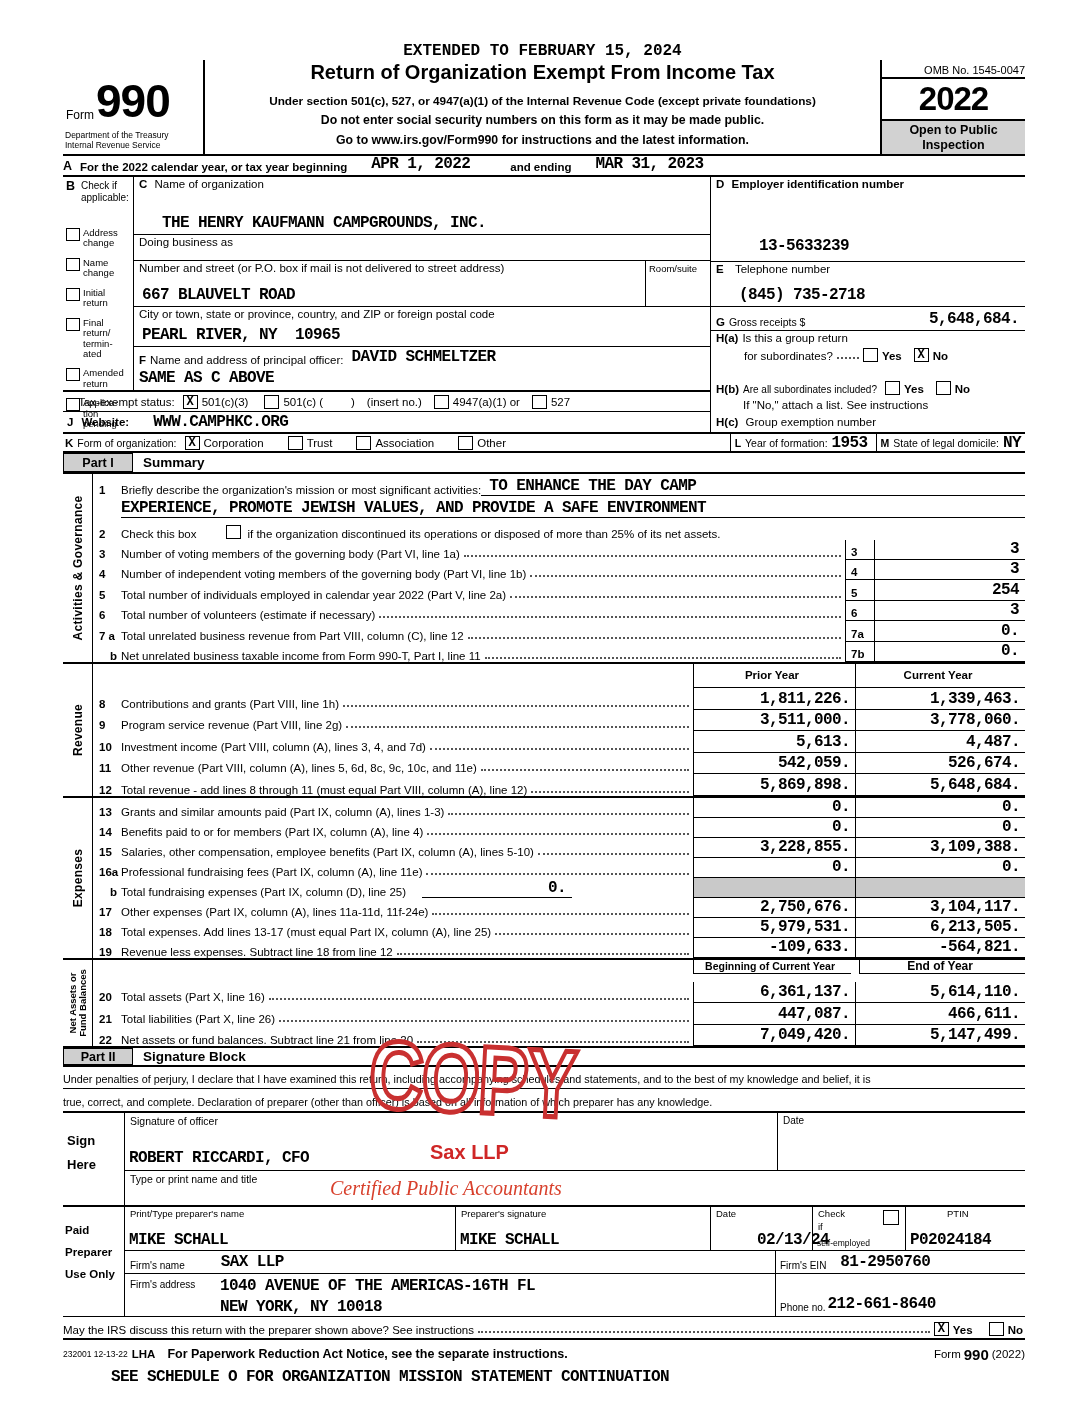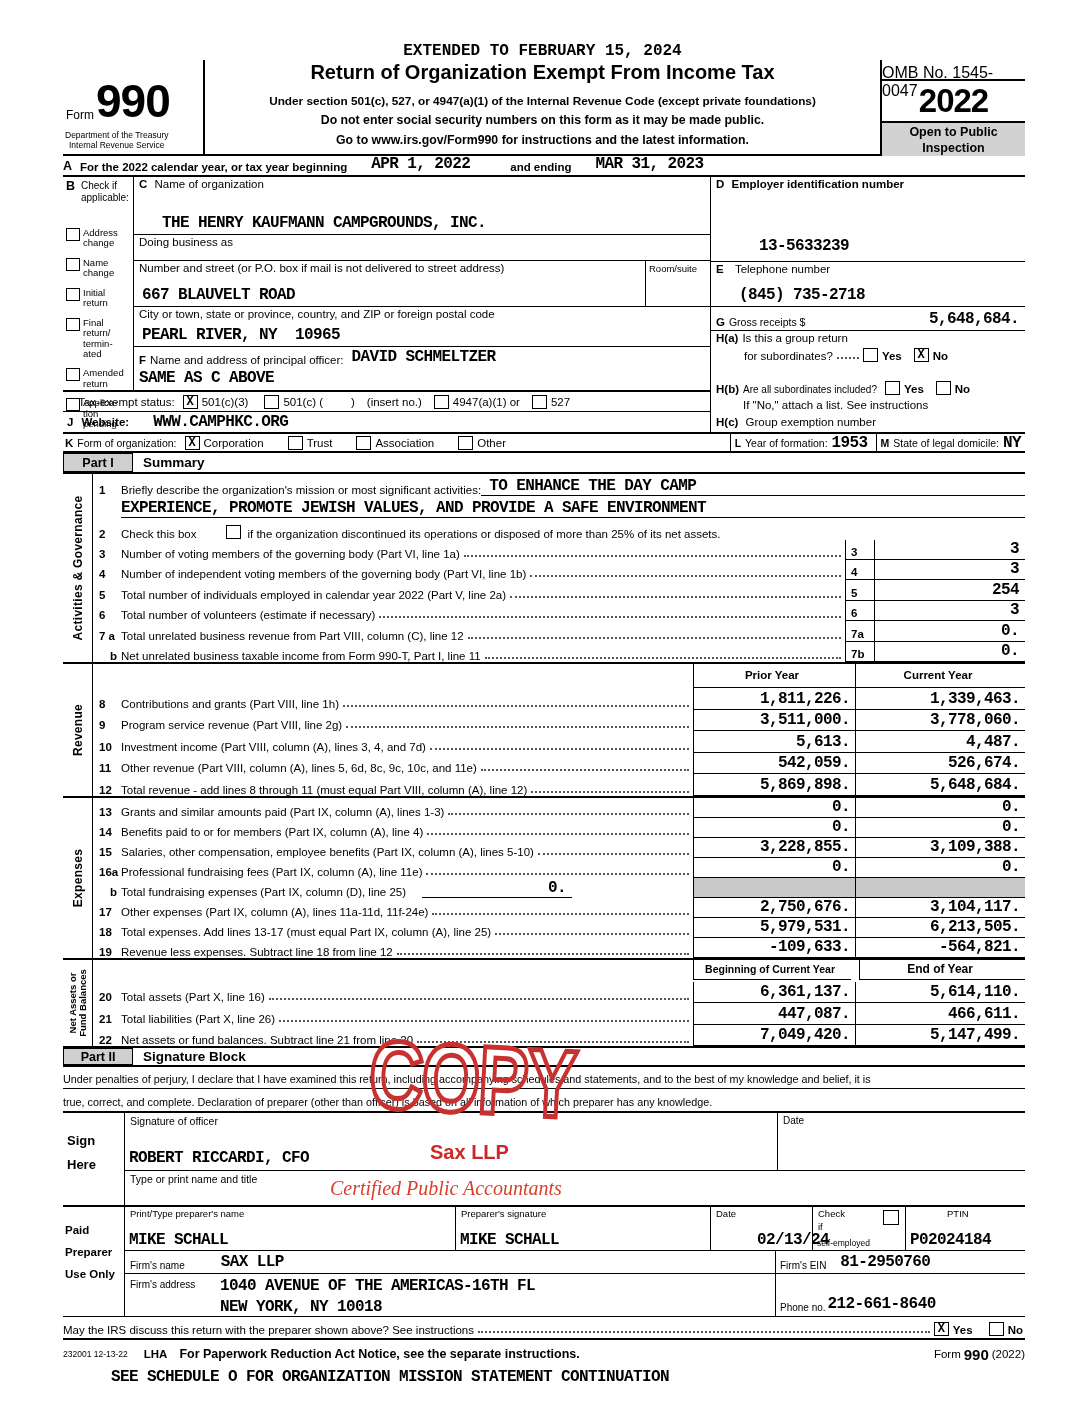--- a/index.html
+++ b/index.html
@@ -14,28 +14,28 @@
         font:700 12px "Liberation Mono",monospace; background:#fff; flex:none; line-height:1; }
   .dots { flex:1; border-bottom:2px dotted #555; margin:0 4px 3px 4px; min-width:8px; }
   .row { display:flex; align-items:flex-end; }
   
   .ext { margin-top:42px; height:18px; padding-left:142px; width:817px; text-align:center;
          font-family:"Liberation Mono","DejaVu Sans Mono",monospace; font-weight:700; font-size:16px; }
   .hdr { display:flex; height:96px; border-bottom:2.5px solid #000; }
   .hleft { width:142px; flex:none; border-right:2px solid #000; position:relative; }
   .hform-word { position:absolute; left:3px; top:48px; font-size:12px; }
   .hform-num { position:absolute; left:33px; top:14px; font-size:46px; font-weight:700; letter-spacing:-1px; }
-  .hdept { position:absolute; left:2px; top:70px; font-size:8.5px; line-height:1.2;text-align:center; }
+  .hdept { position:absolute; left:2px; top:70px; font-size:8.5px; line-height:1.2; }
   .hcenter { flex:1; position:relative; text-align:center; }
   .htitle { position:absolute; left:0; right:0; top:1px; font-size:20px; font-weight:700; }
   .hsub1 { position:absolute; left:0; right:0; top:34px; font-size:11.8px; font-weight:700; }
   .hsub2 { position:absolute; left:0; right:0; top:53px; font-size:12.3px; font-weight:700; }
   .hsub3 { position:absolute; left:0; right:0; top:73px; font-size:12.3px; font-weight:700; }
   .hright { width:145px; flex:none; border-left:2px solid #000; display:flex; flex-direction:column; }
-  .homb { height:21px; border-bottom:2px solid #000; text-align:left; font-size:16px; padding-top:4px; }
+  .homb { height:21px; border-bottom:2px solid #000; text-align:right; font-size:11px; padding-top:4px; }
   .hyear { height:41px; text-align:center; font-size:33px; font-weight:800; letter-spacing:-1px; line-height:40px; }
   .hopen { flex:1; background:#d2d2d2; border-top:2px solid #000; text-align:center; font-size:12.5px; font-weight:700; line-height:1.25; padding-top:2px; }
   
   .rowA { height:21px; border-bottom:2.5px solid #000; display:flex; align-items:flex-end; padding-bottom:2px; }
   
   .bcd { display:flex; height:255px; }
   .bcd-left { width:647px; flex:none; display:flex; flex-direction:column; }
   .bc { display:flex; height:213px; }
   .bcol { width:70px; flex:none; font-size:9.5px; padding:2px 0 0 3px; position:relative; }
   .bitem { display:flex; align-items:flex-start; margin-top:9px; }
@@ -544,21 +544,21 @@
   <div class="sec" style="height:88px;border-top:2.5px solid #000;">
     <div class="strip">
       <span class="vlabel2">
         <span>Net Assets or</span><br>
         <span>Fund Balances</span>
       </span>
     </div>
     <div class="content">
       <div class="mrow" style="height:22px;">
         <span style="flex:1;"></span>
-        <div class="cells" style="height:20px;gap:8px;">
+        <div class="cells" style="height:14px;gap:8px;">
           <div class="cell prior" style="justify-content:center;align-items:center;font-weight:700;font-size:10.5px;">Beginning of Current Year</div>
           <div class="cell cur" style="justify-content:center;align-items:center;font-weight:700;font-size:12px;">End of Year</div>
         </div>
       </div>
       <div class="mrow">
         <span class="mnum">20</span>
         <span class="ml s11">Total assets (Part X, line 16)</span>
           <span class="dots"></span>
         <div class="cells">
           <div class="cell prior mono">6,361,137.</div>
@@ -678,21 +678,21 @@
     <span class="s11">May the IRS discuss this return with the preparer shown above? See instructions</span>
     <span class="dots"></span>
     <span class="cb">X</span>
     <span class="b s11 gap4">Yes</span>
     <span class="cb gap16"></span>
     <span class="b s11 gap4" style="margin-right:2px;">No</span>
   </div>
 
   <div class="footer">
     <span class="s8">232001 12-13-22</span>
-    <span class="b s11" style="margin-left:16px;">LHA</span>
+    <span class="b s11" style="margin-left:4px;">LHA</span>
     <span class="b s12" style="margin-left:12px;">For Paperwork Reduction Act Notice, see the separate instructions.</span>
     <span style="flex:1;"></span>
     <span class="s11">Form</span>
     <span class="b" style="font-size:15px;margin:0 3px;">990</span>
     <span class="s11">(2022)</span>
   </div>
   <div class="cont mono">SEE SCHEDULE O FOR ORGANIZATION MISSION STATEMENT CONTINUATION</div>
 
 </div>
 

